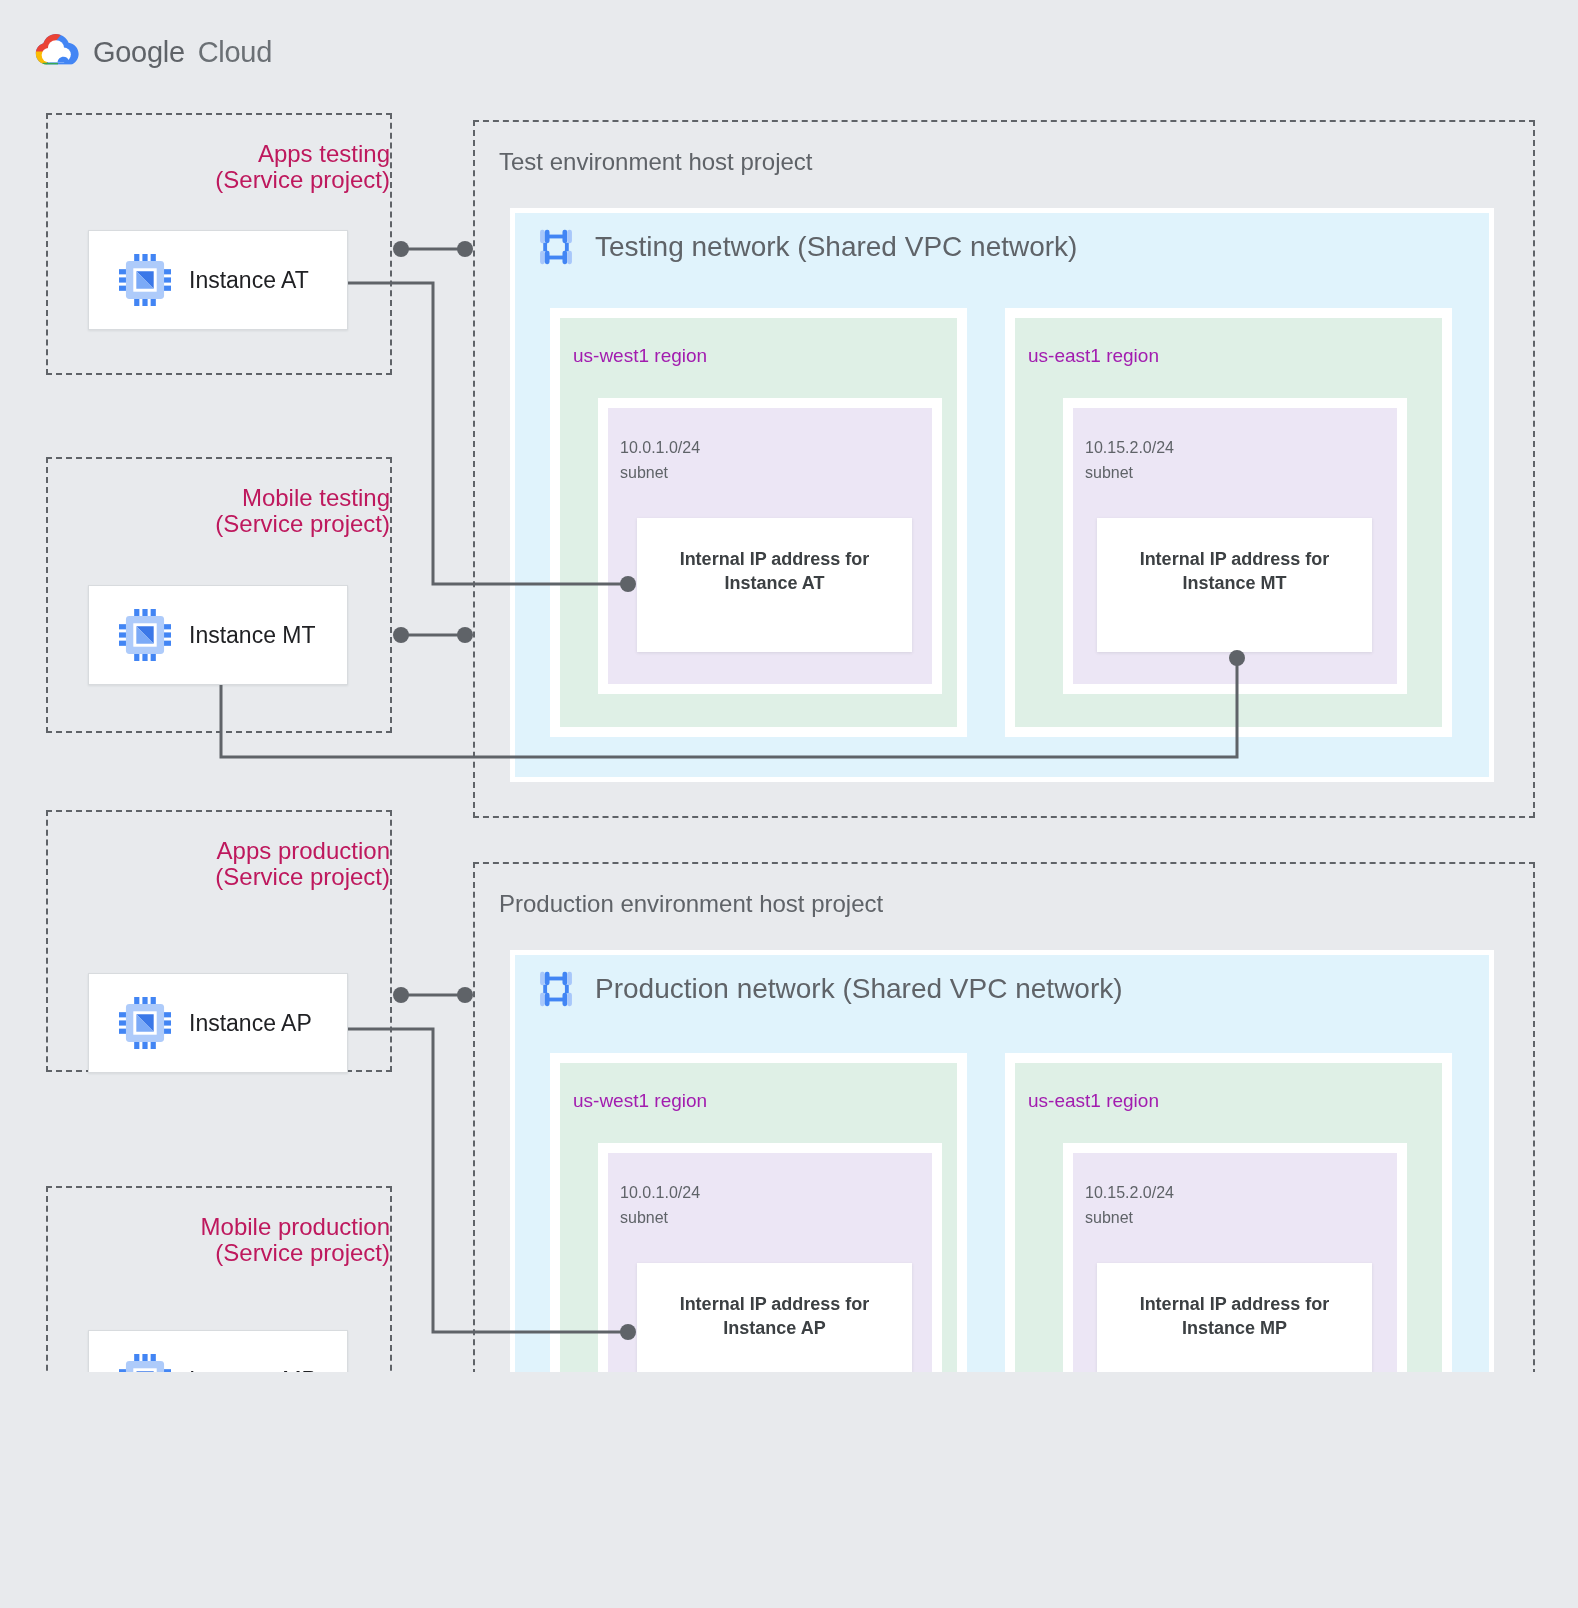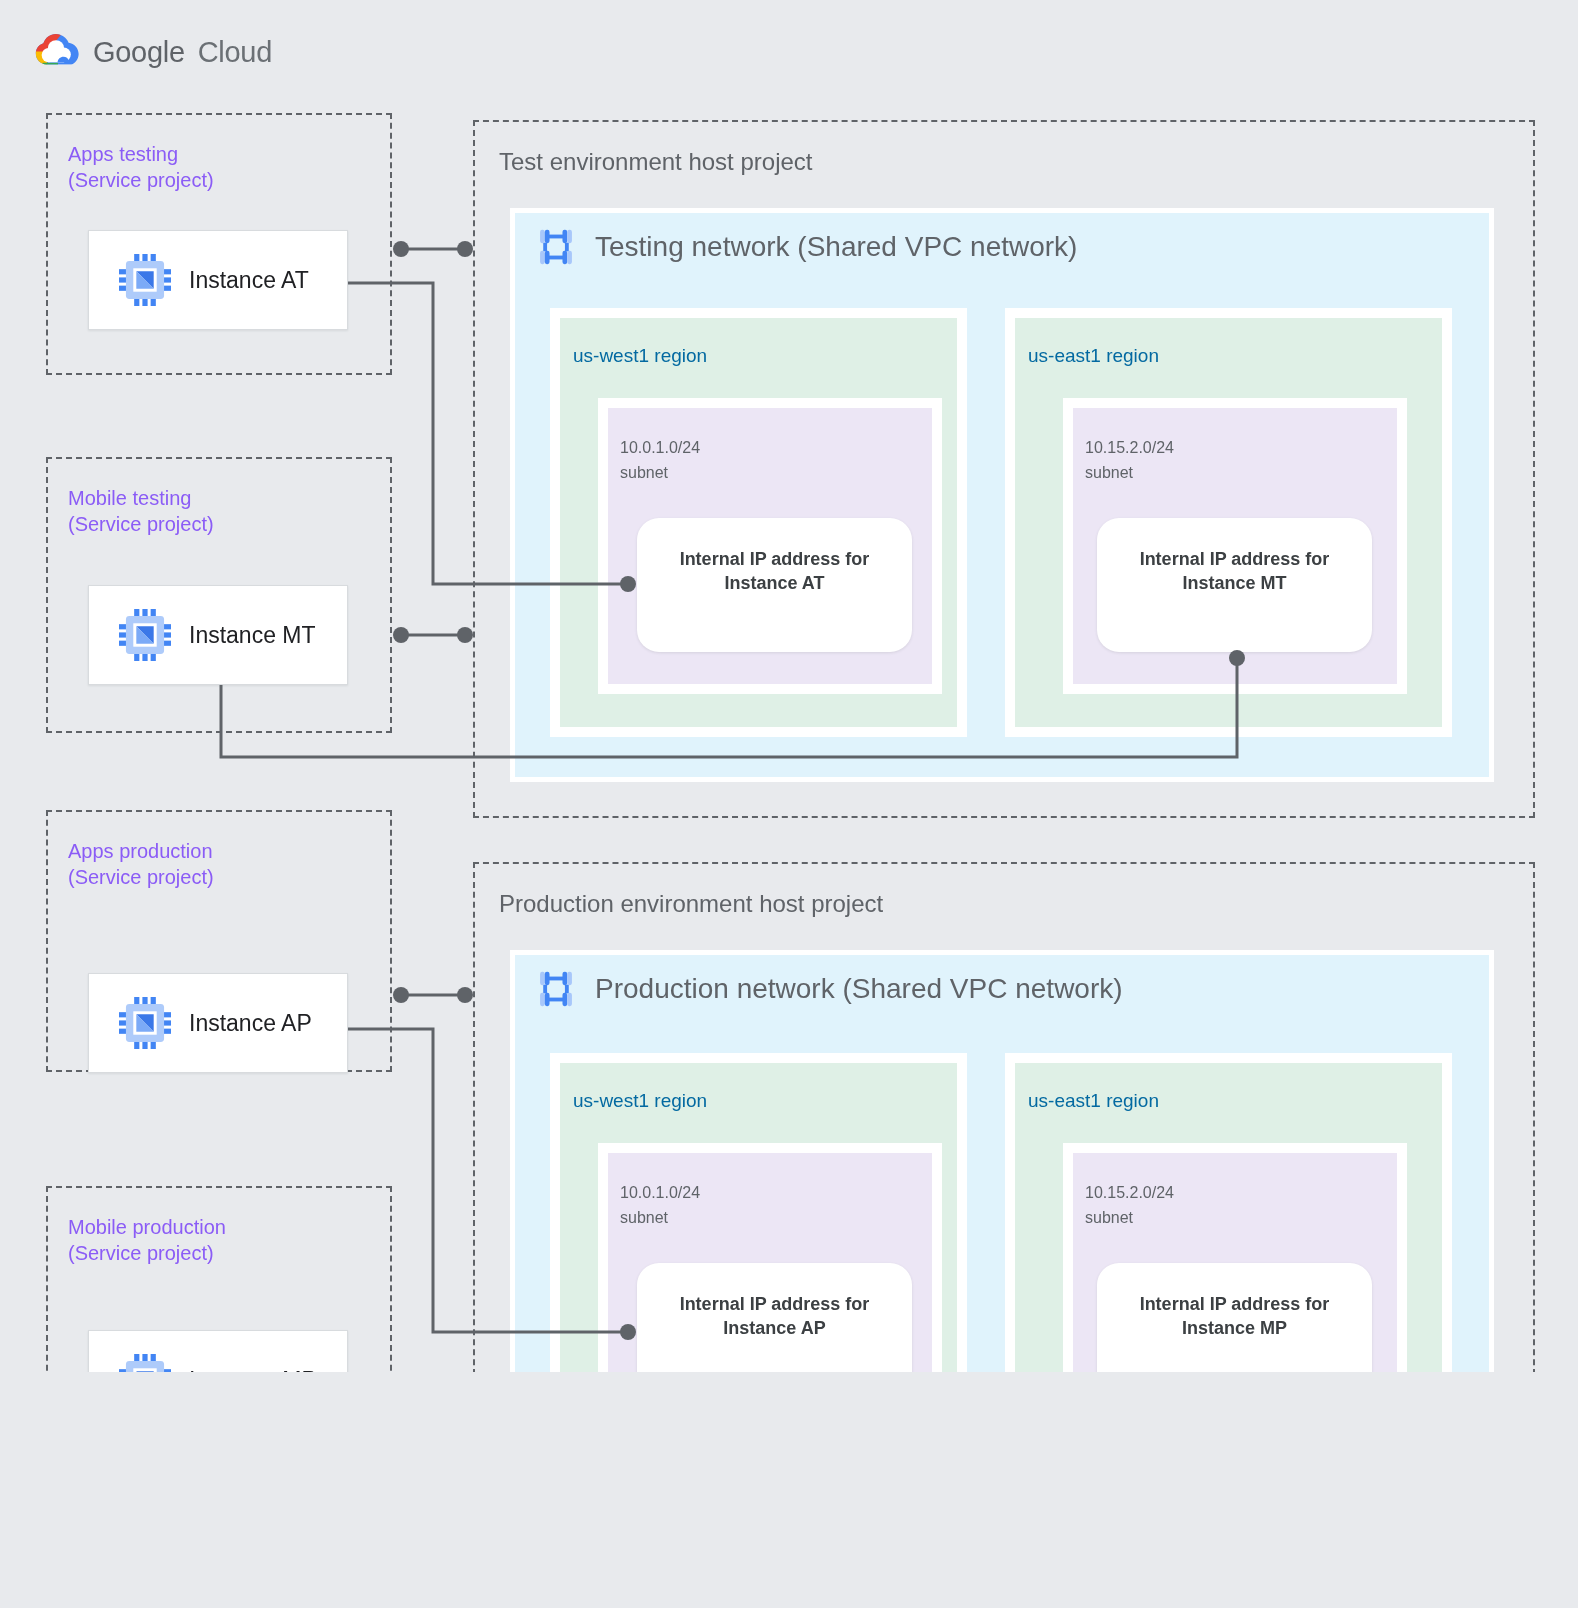--- a/index.html
+++ b/index.html
@@ -4,46 +4,46 @@
 <style>
   html,body{margin:0;padding:0;background:#E8EAED;}
   .canvas{position:relative;width:1578px;height:1372px;background:#E8EAED;
           font-family:"Liberation Sans","DejaVu Sans",sans-serif;overflow:hidden;}
 
   .logo{position:absolute;display:flex;align-items:center;gap:12px;}
   .logo-google{font-size:29px;font-weight:500;color:#5F6368;letter-spacing:-.3px;}
   .logo-cloud{font-size:29px;font-weight:400;color:#6B7075;letter-spacing:-.3px;margin-left:1px;}
 
   .sp{position:absolute;border:2px dashed #5F6368;box-sizing:border-box;}
-  .sp-label{margin:26px 0 0 20px;font-size:20px;line-height:26px;color:#8b5cf6;}
+  .sp-label{margin:26px 0 0 20px;font-size:24px;line-height:26px;color:#be185d;text-align:right;}
 
   .inst{position:absolute;width:260px;height:100px;background:#fff;border:1px solid #D8DBDE;
         box-sizing:border-box;display:flex;align-items:center;padding-left:30px;gap:18px;
         box-shadow:0 1px 2px rgba(60,64,67,.10);}
   .inst svg{width:52px;height:52px;flex:none;}
   .inst-label{font-size:23px;color:#202124;white-space:nowrap;}
 
   .hp{position:absolute;border:2px dashed #5F6368;box-sizing:border-box;}
   .hp-title{margin:26px 0 0 24px;font-size:24px;color:#5F6368;}
 
   .net{position:absolute;background:#E0F3FC;border:5px solid #fff;box-sizing:border-box;}
   .net-head{display:flex;align-items:center;gap:18px;margin:13px 0 0 20px;}
   .net-head svg{width:42px;height:42px;flex:none;}
   .net-label{font-size:28px;color:#5F6368;white-space:nowrap;}
 
   .region{position:absolute;background:#DFF0E6;border:10px solid #fff;box-sizing:border-box;}
-  .region-label{margin:27px 0 0 13px;font-size:19px;color:#0369a1;}
+  .region-label{margin:27px 0 0 13px;font-size:19px;color:#a21caf;}
 
   .subnet{position:absolute;background:#ECE6F5;border:10px solid #fff;box-sizing:border-box;}
   .subnet-label{margin:27px 0 0 12px;font-size:16px;line-height:25px;color:#5F6368;}
 
   .ipbox{position:absolute;background:#fff;box-shadow:0 1px 3px rgba(60,64,67,.12);
          display:flex;flex-direction:column;align-items:center;justify-content:center;
          padding-bottom:28px;box-sizing:border-box;font-size:18px;line-height:24px;
-         font-weight:700;color:#3C4043;text-align:center;border-radius:22px;}
+         font-weight:700;color:#3C4043;text-align:center;}
 
   .overlay{position:absolute;left:0;top:0;pointer-events:none;}
   .defs{position:absolute;width:0;height:0;}
 </style>
 </head>
 <body>
 
 <svg class="defs" aria-hidden="true">
   <defs>
     <symbol id="sym-compute" viewBox="0 0 24 24">

